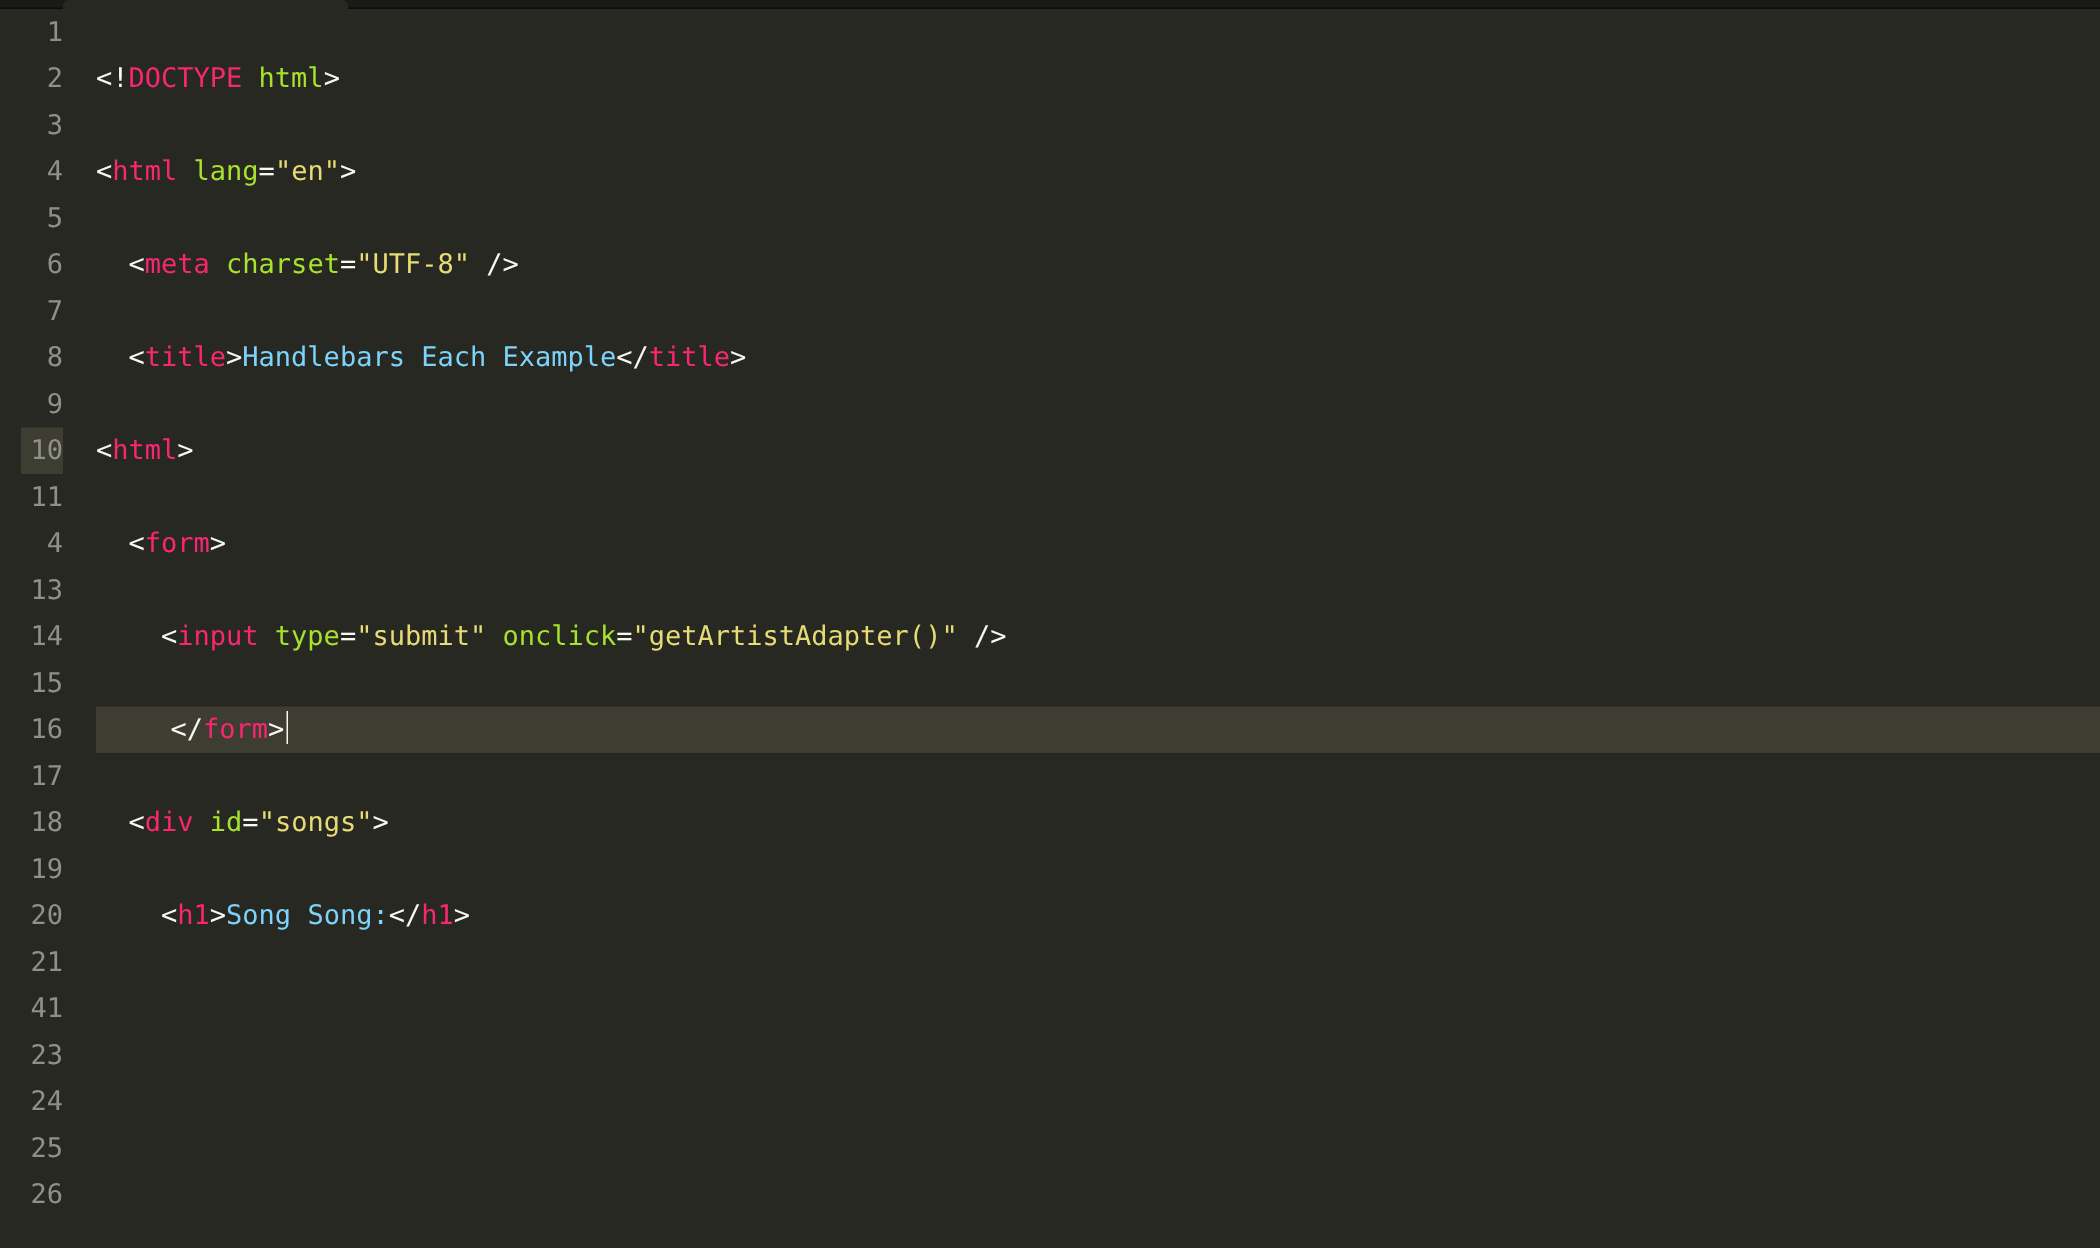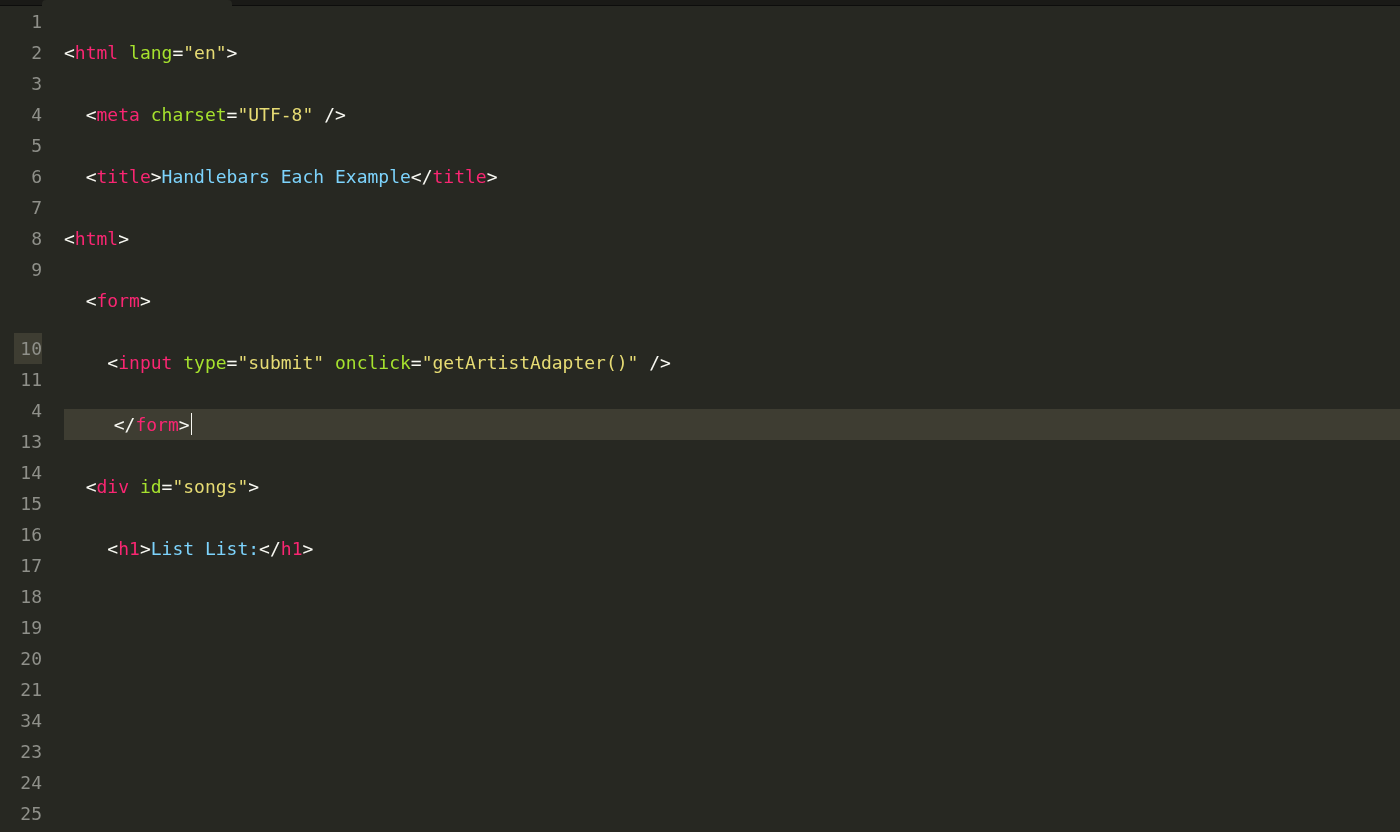--- a/index.html
+++ b/index.html
@@ -43,21 +43,21 @@
   .gutter .ln {
     display: block;
   }
   .code {
     flex: 1;
     white-space: pre;
     padding-left: 4px;
   }
   .line { display: block; height: 31px; }
   .line.hl { background: #3e3d32; padding-left: 28px; }
-  .gutter .ln.hl { background: #3e3d32; margin-top: 48px; }
+  .gutter .ln.hl { background: #3e3d32; }
 
   
   .tag   { color: #f92672; }  
   .attr  { color: #a6e22e; }  
   .str   { color: #e6db74; }  
   .txt   { color: #7dd3fc; }  
   .pun   { color: #f8f8f2; }  
   .cursor {
     display: inline-block;
     width: 1px;
@@ -90,36 +90,37 @@
       <span class="ln">4</span>
       <span class="ln">13</span>
       <span class="ln">14</span>
       <span class="ln">15</span>
       <span class="ln">16</span>
       <span class="ln">17</span>
       <span class="ln">18</span>
       <span class="ln">19</span>
       <span class="ln">20</span>
       <span class="ln">21</span>
-      <span class="ln">34</span>
+      <span class="ln">41</span>
       <span class="ln">23</span>
       <span class="ln">24</span>
       <span class="ln">25</span>
       <span class="ln">26</span>
     </div>
   <div class="code">
+<span class="line"><span class="pun">&lt;!</span><span class="tag">DOCTYPE</span><span> </span><span class="attr">html</span><span class="pun">&gt;</span></span>
 <span class="line"><span class="pun">&lt;</span><span class="tag">html</span><span> </span><span class="attr">lang</span><span class="pun">=</span><span class="str">"en"</span><span class="pun">&gt;</span></span>
 <span class="line">  <span class="pun">&lt;</span><span class="tag">meta</span><span> </span><span class="attr">charset</span><span class="pun">=</span><span class="str">"UTF-8"</span><span class="pun"> /&gt;</span></span>
 <span class="line">  <span class="pun">&lt;</span><span class="tag">title</span><span class="pun">&gt;</span><span class="txt">Handlebars Each Example</span><span class="pun">&lt;/</span><span class="tag">title</span><span class="pun">&gt;</span></span>
 <span class="line"><span class="pun">&lt;</span><span class="tag">html</span><span class="pun">&gt;</span></span>
 <span class="line">  <span class="pun">&lt;</span><span class="tag">form</span><span class="pun">&gt;</span></span>
 <span class="line">    <span class="pun">&lt;</span><span class="tag">input</span><span> </span><span class="attr">type</span><span class="pun">=</span><span class="str">"submit"</span><span> </span><span class="attr">onclick</span><span class="pun">=</span><span class="str">"getArtistAdapter()"</span><span class="pun"> /&gt;</span></span>
 <span class="line hl">  <span class="pun">&lt;/</span><span class="tag">form</span><span class="pun">&gt;</span><span class="cursor"></span></span>
 <span class="line">  <span class="pun">&lt;</span><span class="tag">div</span><span> </span><span class="attr">id</span><span class="pun">=</span><span class="str">"songs"</span><span class="pun">&gt;</span></span>
-<span class="line">    <span class="pun">&lt;</span><span class="tag">h1</span><span class="pun">&gt;</span><span class="txt">List List:</span><span class="pun">&lt;/</span><span class="tag">h1</span><span class="pun">&gt;</span></span>
+<span class="line">    <span class="pun">&lt;</span><span class="tag">h1</span><span class="pun">&gt;</span><span class="txt">Song Song:</span><span class="pun">&lt;/</span><span class="tag">h1</span><span class="pun">&gt;</span></span>
 
 
 
 
 
 
 
 
 
 

